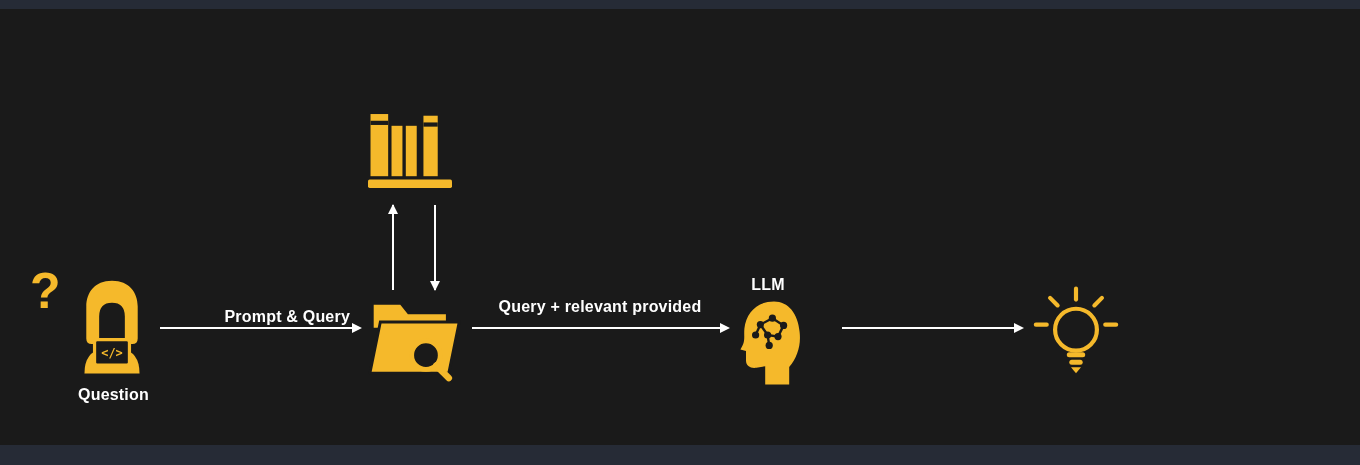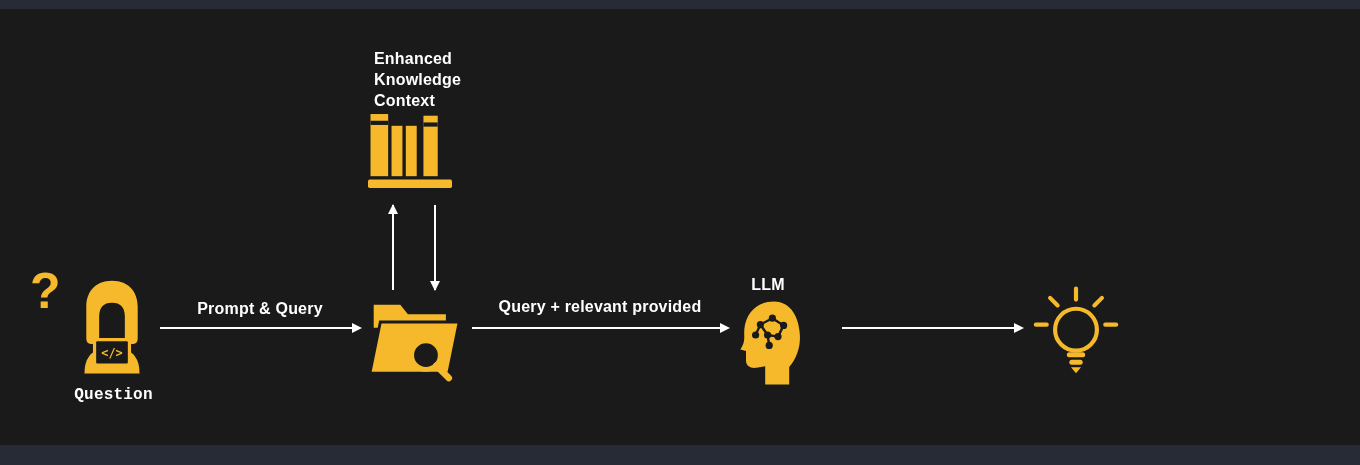--- a/index.html
+++ b/index.html
@@ -74,38 +74,37 @@
   <div class="abs" style="left:66px;top:278px;">
     <svg viewBox="0 0 100 110" width="92" height="101" aria-hidden="true">
       <path d="M50,3 C31,3 22,16 22,31 L22,66 Q22,72 28,72 L36,72 L36,42 Q36,27 50,27 Q64,27 64,42 L64,72 L72,72 Q78,72 78,66 L78,31 C78,16 69,3 50,3 Z" fill="#f5b92b"></path>
       <path d="M20,104 Q20,80 40,77 L60,77 Q80,80 80,104 Z" fill="#f5b92b"></path>
       <rect x="31" y="67" width="38" height="28" rx="3" fill="#1a1a1a" stroke="#f5b92b" stroke-width="3.5"></rect>
       <text x="50" y="86" font-size="13" text-anchor="middle" fill="#f5b92b" class="code-glyph">&lt;/&gt;</text>
       <rect x="24" y="95" width="52" height="6" rx="3" fill="#f5b92b"></rect>
     </svg>
   </div>
 
-  <div class="lbl center" style="left:56px;top:386px;width:115px;font-family:Liberation Mono, monospace;">Question</div>
+  <div class="lbl center" style="left:56px;top:386px;width:115px;">Question</div>
 
-  <div class="lbl center" style="left:170px;top:300px;width:180px;">Prompt &amp; Query</div>
+  <div class="lbl center" style="left:170px;top:308px;width:180px;text-align:right;">Prompt &amp; Query</div>
   <div class="arrow-h" style="left:160px;top:327px;width:200px;"></div>
 
   <div class="abs" style="left:368px;top:297px;">
     <svg viewBox="0 0 100 90" width="95" height="86" aria-hidden="true">
       <path d="M6,8 L34,8 L42,18 L82,18 L82,32 L6,32 Z" fill="#f5b92b"></path>
       <path d="M13,26 L96,26 L85,80 L2,80 Z" fill="#f5b92b" stroke="#1a1a1a" stroke-width="3"></path>
       <circle cx="61" cy="61" r="15" fill="#1a1a1a" stroke="#f5b92b" stroke-width="5"></circle>
       <line x1="72" y1="72" x2="85" y2="85" stroke="#f5b92b" stroke-width="7" stroke-linecap="round"></line>
     </svg>
   </div>
 
   <div class="arrow-v up" style="left:392px;top:205px;height:85px;"></div>
   <div class="arrow-v down" style="left:434px;top:205px;height:85px;"></div>
 
-  <div class="lbl" style="left:374px;top:48px;width:105px;line-height:21px;">Enhanced Knowledge Context</div>
 
   <div class="abs" style="left:368px;top:107px;">
     <svg viewBox="0 0 100 100" width="84" height="88" aria-hidden="true">
       <g fill="#f5b92b">
         <rect x="3" y="6" width="21" height="74"></rect>
         <rect x="28" y="20" width="13" height="60"></rect>
         <rect x="45" y="20" width="13" height="60"></rect>
         <rect x="66" y="8" width="17" height="72"></rect>
         <rect x="0" y="84" width="100" height="10" rx="2"></rect>
       </g>

